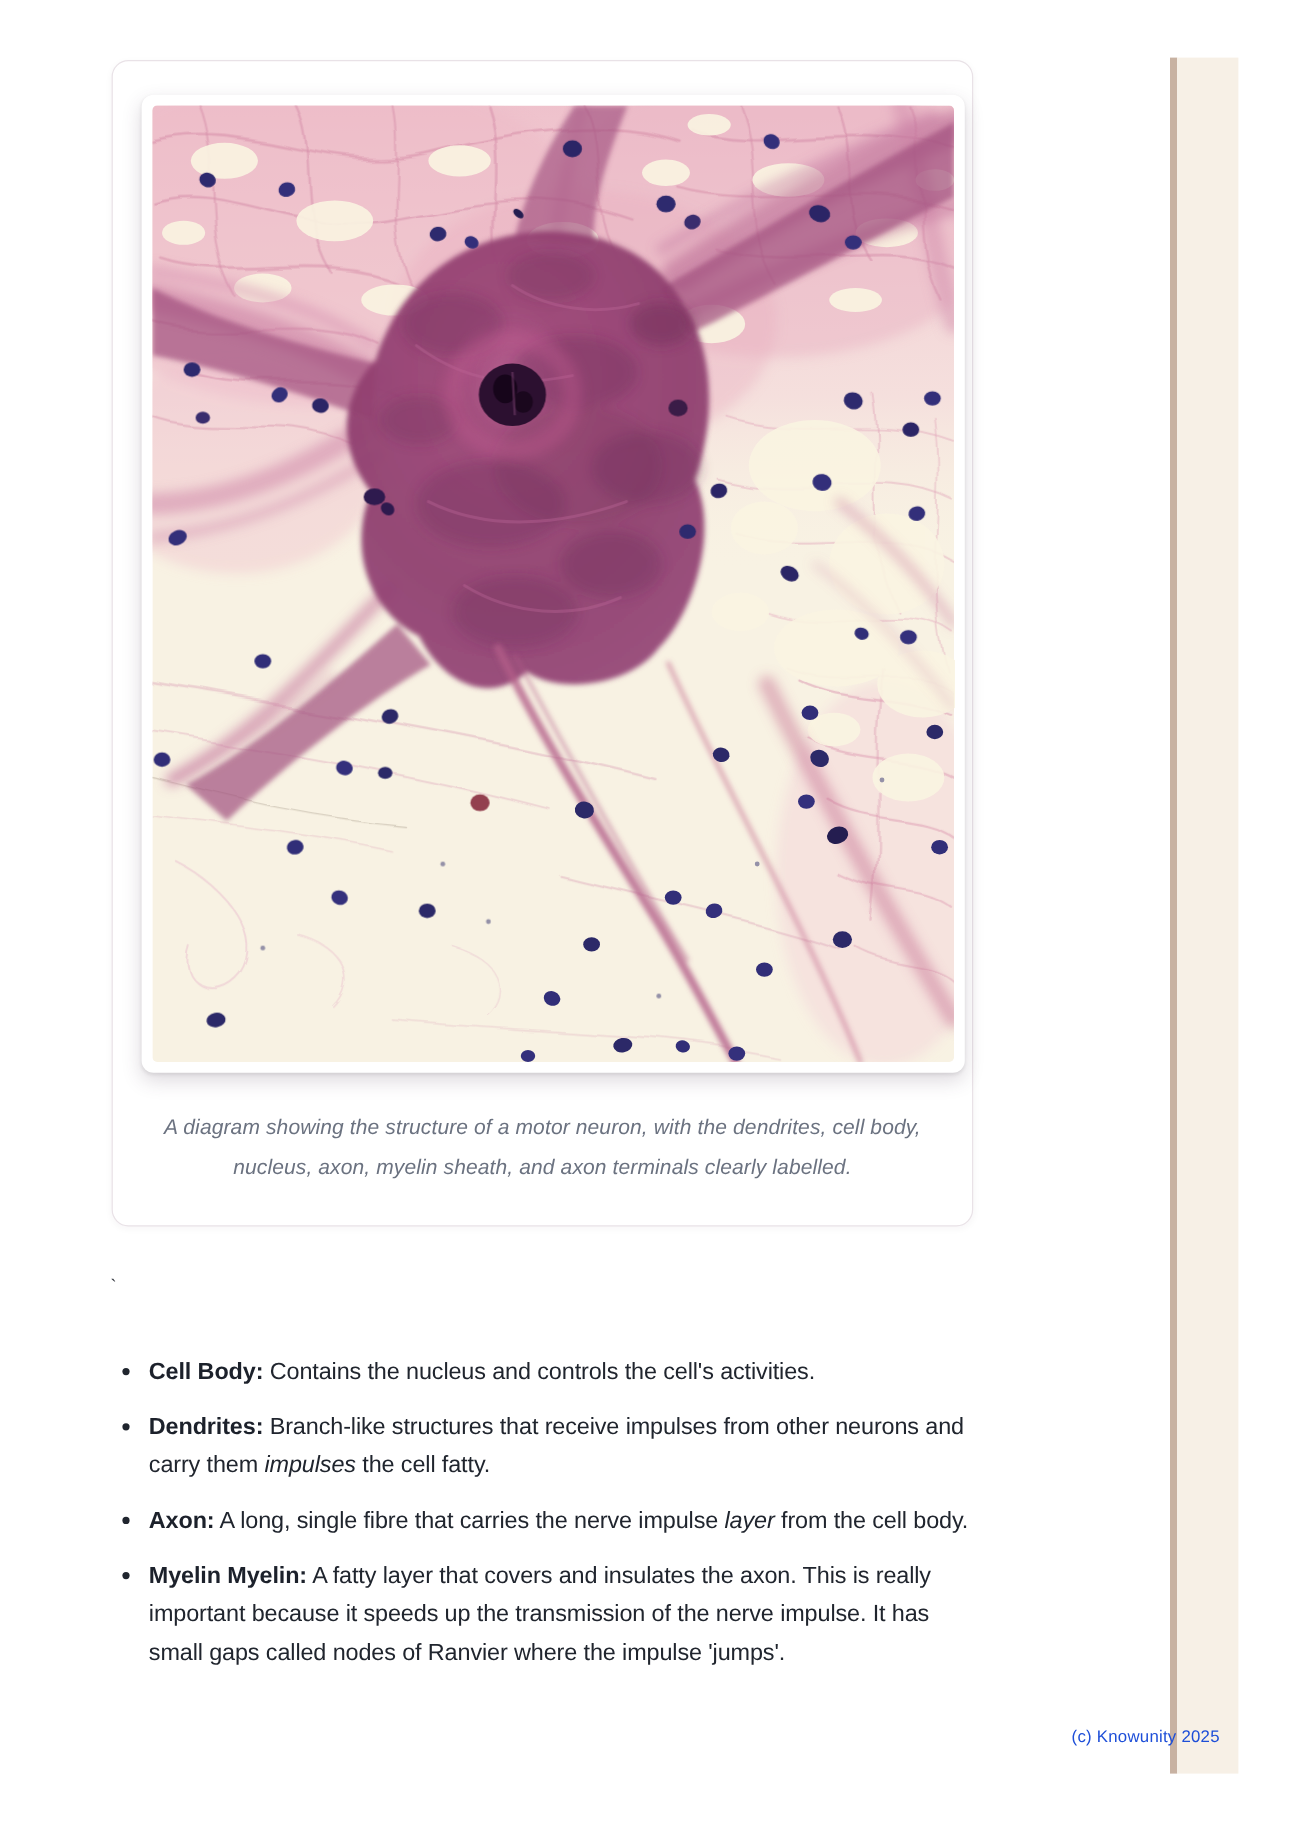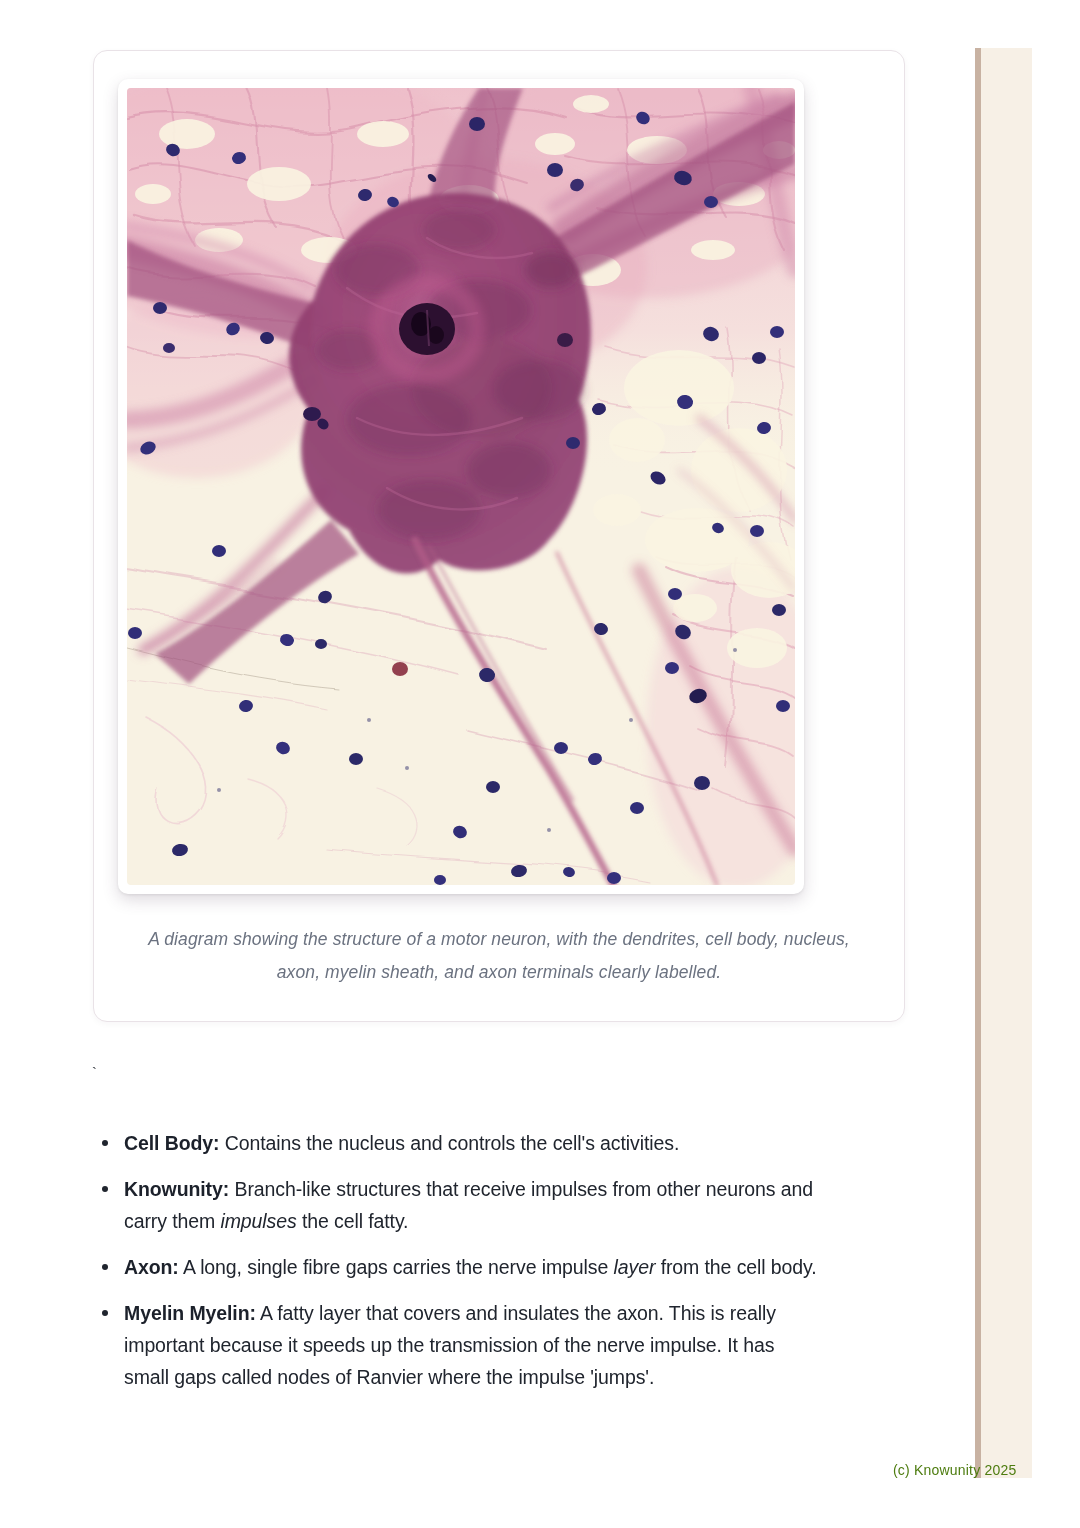--- a/index.html
+++ b/index.html
@@ -7,21 +7,21 @@
     width:1080px;height:1528px;position:relative;background:#ffffff;
     font-family:"Liberation Sans", sans-serif;overflow:hidden;
     -webkit-font-smoothing:antialiased;
   }
   
   .strip-line{position:absolute;left:975px;top:48px;width:6px;height:1430px;background:#c8b2a2;z-index:1;}
   .strip-fill{position:absolute;left:981px;top:48px;width:51px;height:1430px;background:#f7f0e6;z-index:1;}
 
   
   .figure-card{
-    position:absolute;left:93px;top:50px;width:812px;height:972px;
+    position:absolute;left:93px;top:50px;width:718px;height:972px;
     background:#ffffff;border:1px solid #e9e2e7;border-radius:14px;
     box-shadow:0 2px 6px rgba(40,30,50,0.04);z-index:2;box-sizing:border-box;
   }
   .photo-frame{
     position:absolute;left:24px;top:28px;width:686px;height:815px;
     background:#ffffff;border-radius:10px;box-sizing:border-box;padding:9px;
     box-shadow:0 6px 16px rgba(70,50,80,0.18), 0 1px 3px rgba(0,0,0,0.08);
   }
   .photo-frame svg{display:block;width:668px;height:797px;border-radius:4px;}
   .caption{
@@ -40,22 +40,22 @@
     font-size:19.5px;line-height:32px;color:#20252e;letter-spacing:-0.1px;
   }
   .notes li::before{
     content:"";position:absolute;left:9px;top:13px;width:6px;height:6px;
     border-radius:50%;background:#20252e;
   }
   .notes strong{font-weight:700;color:#1c212b;text-align:right;}
   .notes em{font-style:italic;}
 
   .copyright{
-    position:absolute;left:893px;top:1439px;font-size:14px;color:#4d7c0f;
-    letter-spacing:0.2px;z-index:5;white-space:nowrap;margin-top:23px;
+    position:absolute;left:893px;top:1439px;font-size:14px;color:#1d4ed8;
+    letter-spacing:0.2px;z-index:5;white-space:nowrap;
   }
 </style>
 </head>
 <body>
 
 <div class="strip-line"></div>
 <div class="strip-fill"></div>
 
 <div class="figure-card">
   <div class="photo-frame">
@@ -288,19 +288,19 @@
     </svg>
   </div>
   <div class="caption">A diagram showing the structure of a motor neuron, with the dendrites, cell body, nucleus, axon, myelin sheath, and axon terminals clearly labelled.</div>
 </div>
 
 <div class="stray">`</div>
 
 <div class="notes">
   <ul>
       <li><strong>Cell Body:</strong><span><span> Contains the nucleus and controls the cell's activities.</span></span></li>
-      <li><strong>Knowunity:</strong><span><span> Branch-like structures that receive impulses from other neurons and carry them </span><em>impulses</em><span> the cell fatty.</span></span></li>
-      <li><strong>Axon:</strong><span><span> A long, single fibre gaps carries the nerve impulse </span><em>layer</em><span> from the cell body.</span></span></li>
+      <li><strong>Dendrites:</strong><span><span> Branch-like structures that receive impulses from other neurons and carry them </span><em>impulses</em><span> the cell fatty.</span></span></li>
+      <li><strong>Axon:</strong><span><span> A long, single fibre that carries the nerve impulse </span><em>layer</em><span> from the cell body.</span></span></li>
       <li><strong>Myelin Myelin:</strong><span><span> A fatty layer that covers and insulates the axon. This is really important because it speeds up the transmission of the nerve impulse. It has small gaps called nodes of Ranvier where the impulse 'jumps'.</span></span></li>
     </ul>
 </div>
 
 <div class="copyright">(c) Knowunity 2025</div>
 
 </body></html>

